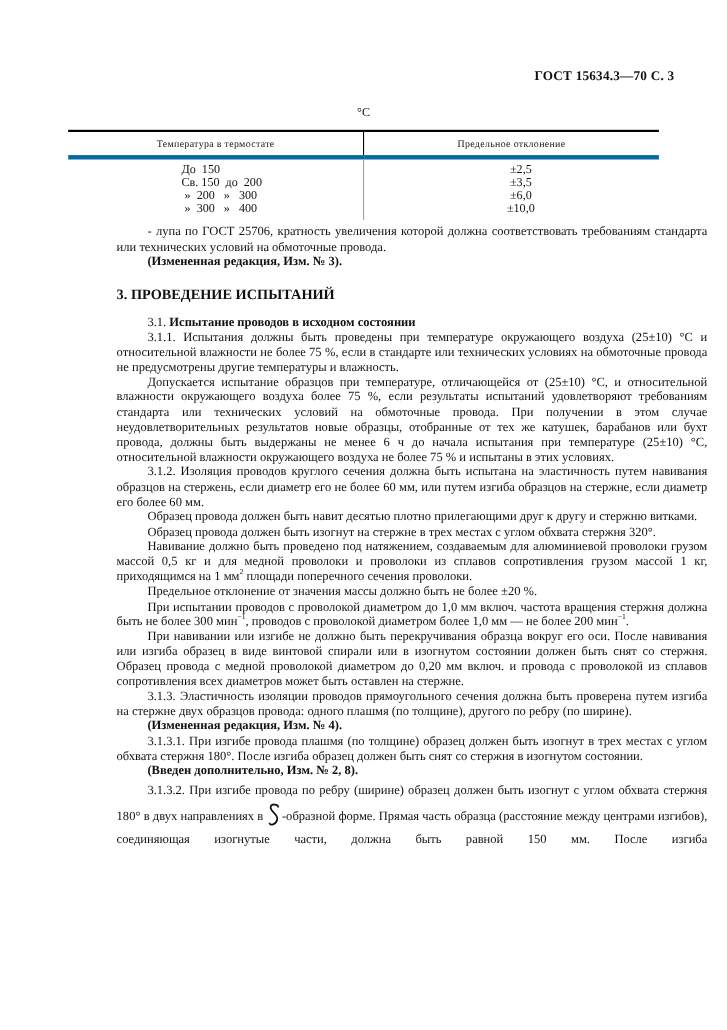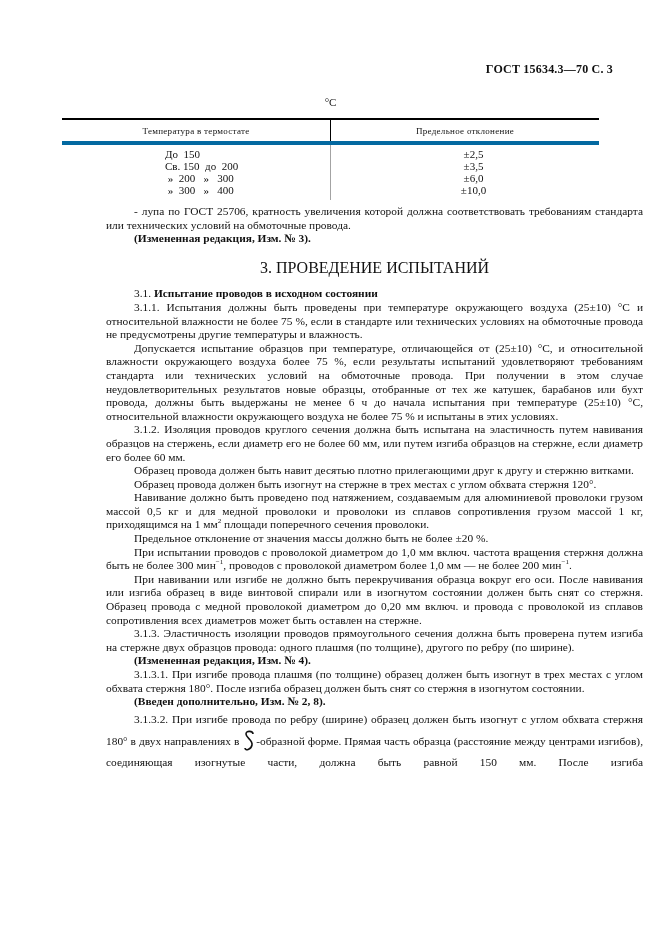--- a/index.html
+++ b/index.html
@@ -11,21 +11,21 @@
   table.t th { font-weight:normal; font-size:9px; letter-spacing:0.3px; padding:6px 0 5px 0; border-top:2px solid #000; border-bottom:4px solid #0369a1; }
   table.t th.c1 { width:268px; border-right:1px solid #000; }
   table.t td { vertical-align:top; padding:3px 0 4px 0; line-height:12px; }
   table.t td.c1 { border-right:1px solid #a3a3a3; padding-left:103px; }
   table.t td.c2 { text-align:center;padding-left:17px; }
   .rowline { white-space:pre; }
   .body { position:absolute; top:205px; left:62px; width:537px; font-size:11.4px; line-height:13.6px; text-align:justify;margin-left:44px; }
   .p { text-indent:28px; margin:0; }
   .p.last { text-align-last:justify; }
   .b { font-weight:bold; }
-  .sect { text-align:center; font-weight:normal; font-size:16px; margin:15px 0 13px 0; }
+  .sect { text-align:left; font-weight:bold; font-size:13px; margin:15px 0 13px 0; }
   sup { font-size:7px; vertical-align:5px; line-height:0; }
   .sshape { display:inline-block; width:14px; height:22px; vertical-align:-7px; }
   .tall { line-height:21px; }
 </style>
 </head>
 <body>
 
 <div class="hdr">ГОСТ 15634.3—70 С. 3</div>
 
 <div class="unit">°C</div>
@@ -59,21 +59,21 @@
   <p class="p">- лупа по ГОСТ 25706, кратность увеличения которой должна соответствовать требованиям стандарта или технических условий на обмоточные провода.</p>
   <p class="p b">(Измененная редакция, Изм. № 3).</p>
 
   <div class="sect">3. ПРОВЕДЕНИЕ ИСПЫТАНИЙ</div>
 
   <p class="p"><span>3.1. </span><span class="b">Испытание проводов в исходном состоянии</span></p>
   <p class="p">3.1.1. Испытания должны быть проведены при температуре окружающего воздуха (25±10) °С и относительной влажности не более 75 %, если в стандарте или технических условиях на обмоточные провода не предусмотрены другие температуры и влажность.</p>
   <p class="p">Допускается испытание образцов при температуре, отличающейся от (25±10) °С, и относительной влажности окружающего воздуха более 75 %, если результаты испытаний удовлетворяют требованиям стандарта или технических условий на обмоточные провода. При получении в этом случае неудовлетворительных результатов новые образцы, отобранные от тех же катушек, барабанов или бухт провода, должны быть выдержаны не менее 6 ч до начала испытания при температуре (25±10) °С, относительной влажности окружающего воздуха не более 75 % и испытаны в этих условиях.</p>
   <p class="p">3.1.2. Изоляция проводов круглого сечения должна быть испытана на эластичность путем навивания образцов на стержень, если диаметр его не более 60 мм, или путем изгиба образцов на стержне, если диаметр его более 60 мм.</p>
   <p class="p">Образец провода должен быть навит десятью плотно прилегающими друг к другу и стержню витками.</p>
-  <p class="p">Образец провода должен быть изогнут на стержне в трех местах с углом обхвата стержня 120°.</p>
+  <p class="p">Образец провода должен быть изогнут на стержне в трех местах с углом обхвата стержня 320°.</p>
   <p class="p"><span>Навивание должно быть проведено под натяжением, создаваемым для алюминиевой проволоки грузом массой 0,5 кг и для медной проволоки и проволоки из сплавов сопротивления грузом массой 1 кг, приходящимся на 1 мм</span><sup>2</sup><span> площади поперечного сечения проволоки.</span></p>
   <p class="p">Предельное отклонение от значения массы должно быть не более ±20 %.</p>
   <p class="p"><span>При испытании проводов с проволокой диаметром до 1,0 мм включ. частота вращения стержня должна быть не более 300 мин</span><sup>−1</sup><span>,  проводов с проволокой диаметром более 1,0 мм — не более 200 мин</span><sup>−1</sup><span>.</span></p>
   <p class="p">При навивании или изгибе не должно быть перекручивания образца вокруг его оси. После навивания или изгиба образец в виде винтовой спирали или в изогнутом состоянии должен быть снят со стержня. Образец провода с медной проволокой диаметром до 0,20 мм включ. и провода с проволокой из сплавов сопротивления всех диаметров может быть оставлен на стержне.</p>
   <p class="p">3.1.3. Эластичность изоляции проводов прямоугольного сечения должна быть проверена путем изгиба на стержне двух образцов провода: одного плашмя (по толщине), другого по ребру (по ширине).</p>
   <p class="p b">(Измененная редакция, Изм. № 4).</p>
   <p class="p">3.1.3.1. При изгибе провода плашмя (по толщине) образец должен быть изогнут в трех местах с углом обхвата стержня 180°. После изгиба образец должен быть снят со стержня в изогнутом состоянии.</p>
   <p class="p b">(Введен дополнительно, Изм. № 2, 8).</p>
   <p class="p tall last"><span>3.1.3.2. При изгибе провода по ребру (ширине) образец должен быть изогнут с углом обхвата стержня 180° в двух направлениях в </span><svg class="sshape" viewBox="0 0 14 22">
         <path d="M11 4 C11 1, 4 0, 4 4 C4 8, 11 10, 10 15 C9 20, 3 21, 3 18" fill="none" stroke="#111" stroke-width="1.6"></path>

